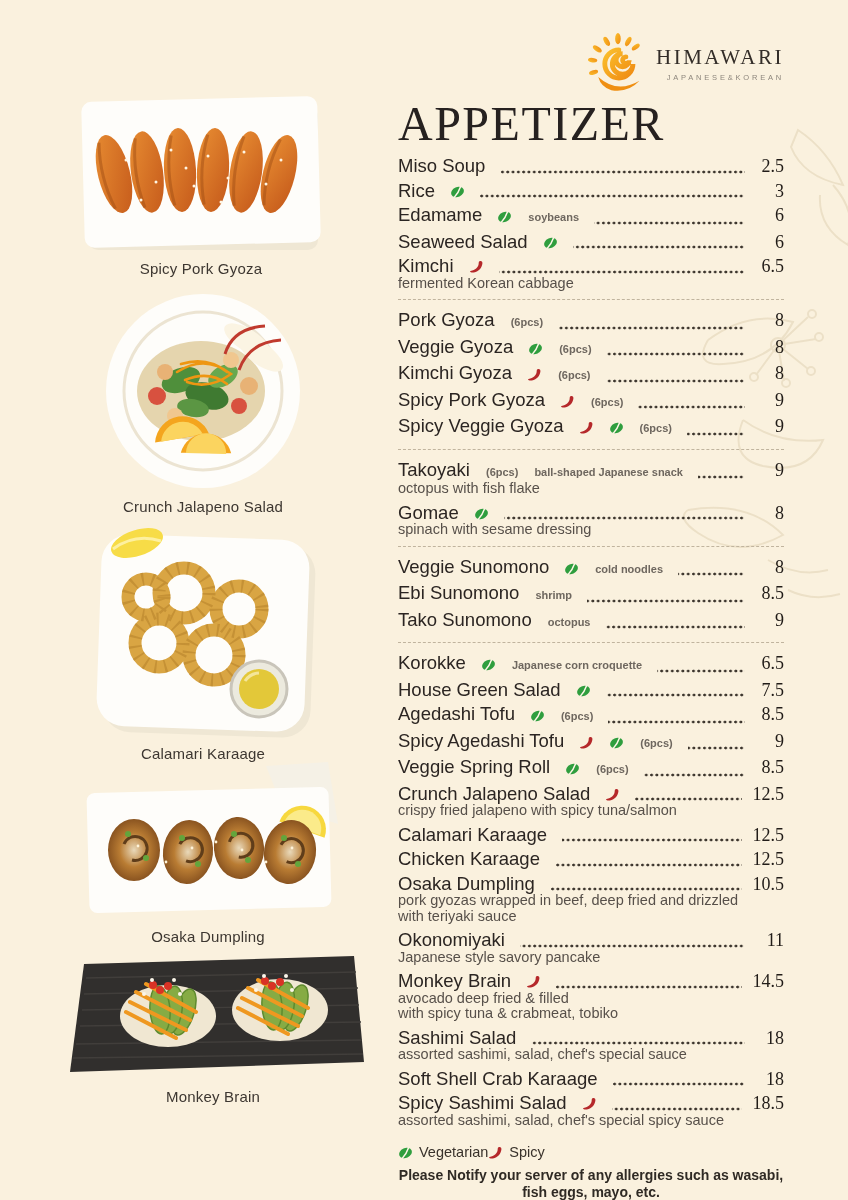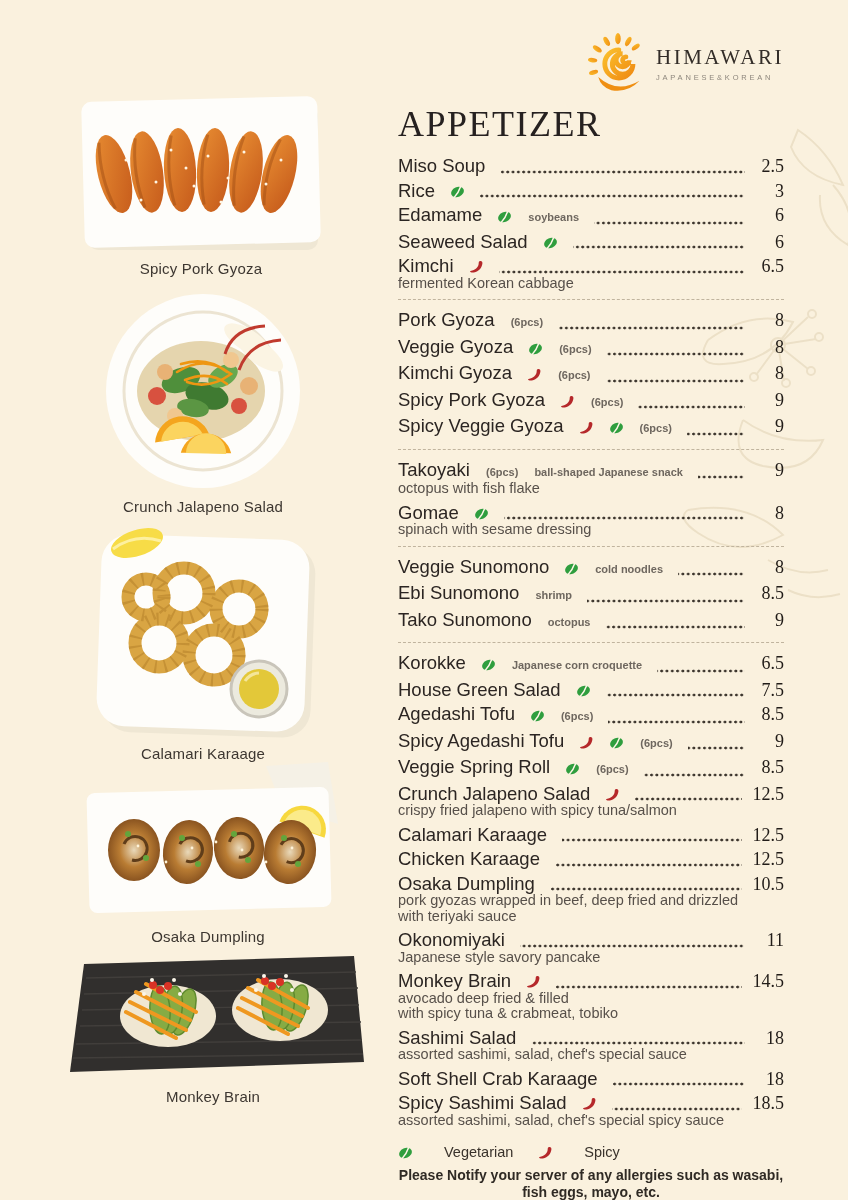--- a/index.html
+++ b/index.html
@@ -13,30 +13,30 @@
   .watermark{position:absolute;pointer-events:none;}
   
   .fig{position:absolute;text-align:center;}
   .fig svg{display:block;margin:0 auto;}
   .fig-caption{
     display:block;margin-top:4px;font-size:15px;color:#3d3731;letter-spacing:.2px;
   }
   
   .right-col{position:absolute;left:398px;top:30px;width:386px;}
   .logo-row{display:flex;justify-content:flex-end;align-items:center;gap:9px;height:66px;}
-  .logo-text{display:flex;flex-direction:column;align-items:flex-start;}
+  .logo-text{display:flex;flex-direction:column;align-items:flex-end;}
   .logo-name{
     font-family:"Liberation Serif",serif;font-size:21px;letter-spacing:2.5px;
     color:#332d28;font-weight:400;white-space:nowrap;
   }
   .logo-sub{
     font-size:7.5px;letter-spacing:2.8px;color:#8d867c;margin-top:3px;white-space:nowrap;
   }
   .page-title{
-    font-family:"Liberation Serif",serif;font-size:36px;letter-spacing:1.5px;
+    font-family:"Liberation Serif",serif;font-size:48px;letter-spacing:1.5px;
     color:#262120;margin:8px 0 0 0;font-weight:400;line-height:40px;
   }
   .menu-list{margin-top:10px;}
   .item-row{display:flex;align-items:baseline;line-height:24.5px;gap:8px;}
   .item-name{font-size:18.5px;color:#2b2522;white-space:nowrap;}
   .dish-icon{align-self:center;display:inline-flex;margin-left:7px;transform:translateY(1px);}
   .item-qty,.item-note{font-size:11px;color:#6e675f;margin-left:8px;white-space:nowrap;font-weight:bold;}
   .leader{
     flex:1 1 auto;min-width:10px;height:4px;align-self:flex-end;
     margin:0 3px 5px 7px;
@@ -45,21 +45,21 @@
   }
   .item-price{
     font-family:"Liberation Serif",serif;font-size:18px;color:#211c18;
     min-width:28px;text-align:right;white-space:nowrap;
   }
   .item-desc{
     font-size:14.5px;color:#57504a;line-height:15.5px;margin:-3px 0 4px;
     white-space:pre-line;
   }
   .divider{height:0;border-top:1.5px dashed #c0b49e;margin:8px 0;}
-  .legend{display:flex;align-items:center;margin-top:16px;font-size:14.5px;color:#39322b;gap:25px;}
+  .legend{display:flex;align-items:center;margin-top:16px;font-size:14.5px;color:#39322b;}
   .legend .dish-icon{margin:0 6px 0 0;}
   .legend-spicy{margin-left:26px;}
   .notice-strong{font-weight:bold;font-size:14px;color:#2f2a24;margin-top:7px;line-height:17px;text-align:center;}
   .notice{font-size:14px;color:#4a443d;line-height:17px;}
 </style>
 </head>
 <body>
 
 <svg class="watermark" style="right:0;top:90px;" width="200" height="560" viewBox="0 0 200 560" fill="none">
   <g stroke="#ebdfc5" stroke-width="2" fill="none" opacity="0.9">

